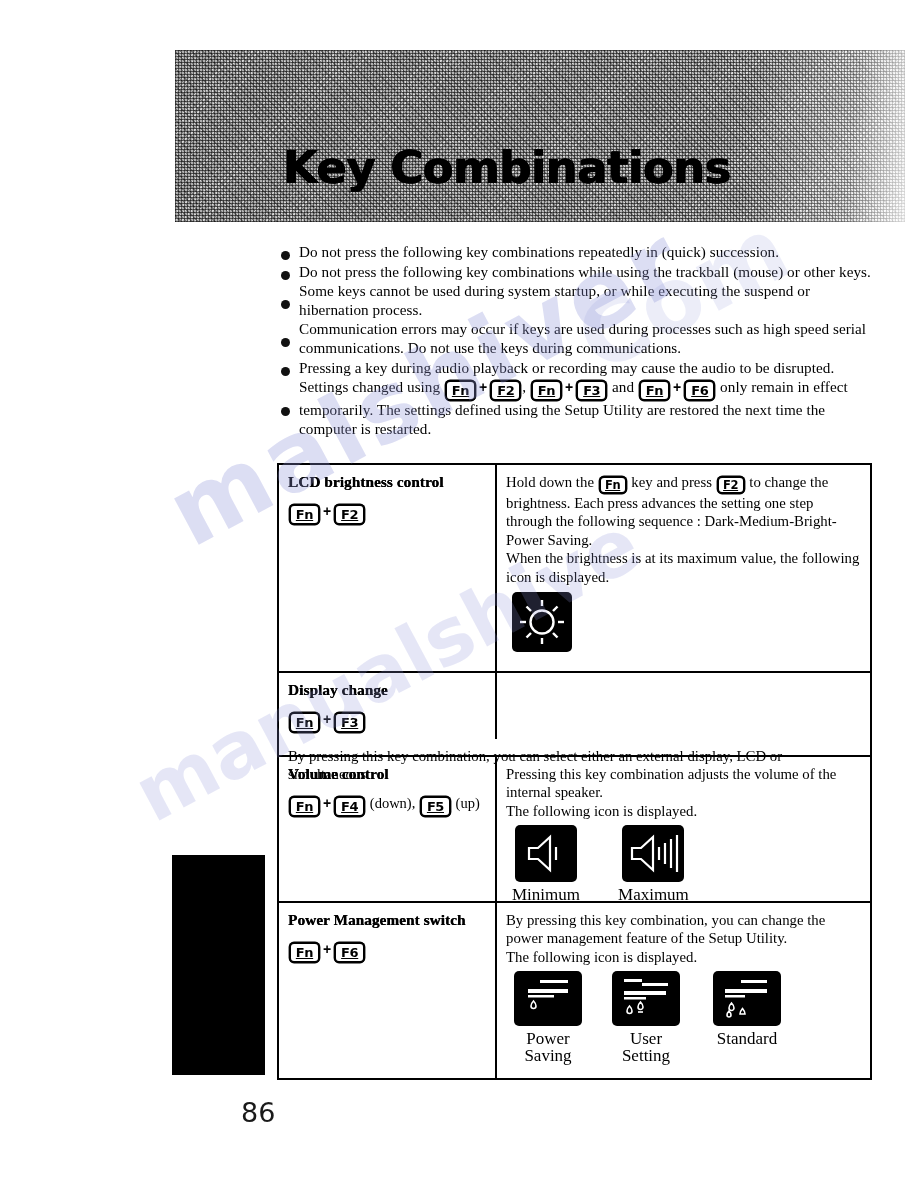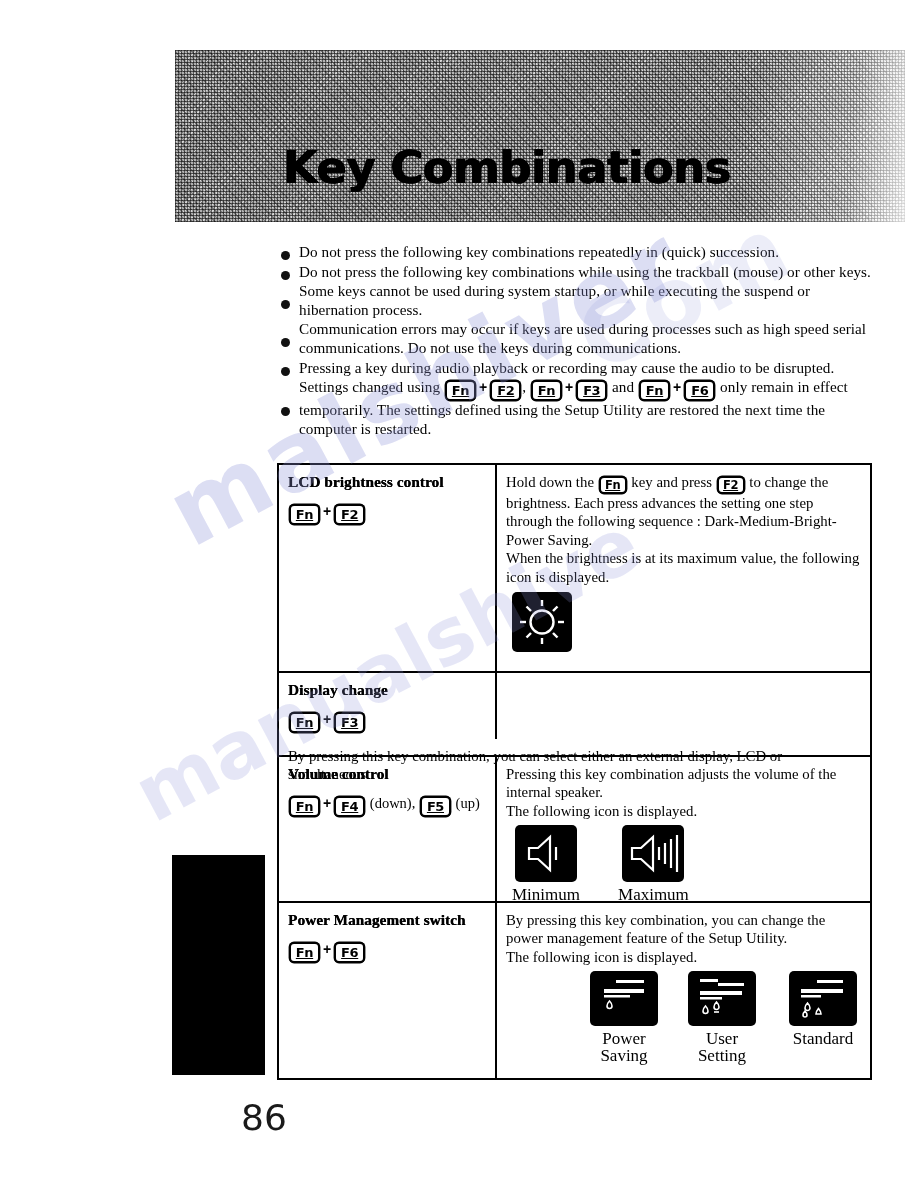--- a/index.html
+++ b/index.html
@@ -94,21 +94,21 @@
     text-align:center;font-size:17px;line-height:17px;
     font-family:"Liberation Serif", serif;
   }
 
   
   .tab-black{position:absolute;left:172px;top:855px;width:93px;height:220px;background:#000;}
 
   
   .pageno{
     position:absolute;left:241px;top:1097px;
-    font-family:"DejaVu Sans", sans-serif;font-size:36px;color:#1a1a1a;
+    font-family:"DejaVu Sans", sans-serif;font-size:27px;color:#1a1a1a;
   }
 
   
   .wm{
     position:absolute;left:150px;top:470px;width:640px;height:430px;
     pointer-events:none;opacity:.30;
     font-family:"DejaVu Sans", sans-serif;font-size:96px;font-weight:bold;
     color:#8e93d8;transform:rotate(-28deg);transform-origin:left top;
     white-space:nowrap;letter-spacing:4px;
   }
@@ -257,21 +257,21 @@
     <div class="row r4">
       <div class="c-left">
         <div class="cell-title">Power Management switch</div>
         <div class="cell-keys">
           <span class="kc big">Fn</span><span class="plus">+</span><span class="kc big">F6</span>
         </div>
       </div>
       <div class="c-right">
         <div class="cell-body">By pressing this key combination, you can change the power management feature of the Setup Utility.</div>
         <div class="cell-body">The following icon is displayed.</div>
-        <div class="icon-row" style="margin-top:5px;margin-left:6px;gap:26px;justify-content:flex-end;">
+        <div class="icon-row" style="margin-top:5px;margin-left:6px;gap:26px;">
 
           <div style="text-align:center;width:72px;">
             <span class="icon-box pwr">
               <svg width="68" height="55" viewBox="0 0 68 55" aria-hidden="true">
                 <g fill="#ffffff">
                   <rect x="26" y="9" width="28" height="3"></rect>
                   <rect x="14" y="18" width="40" height="4"></rect>
                   <rect x="14" y="24" width="26" height="2.5"></rect>
                 </g>
                 <g fill="none" stroke="#ffffff" stroke-width="1.6">

